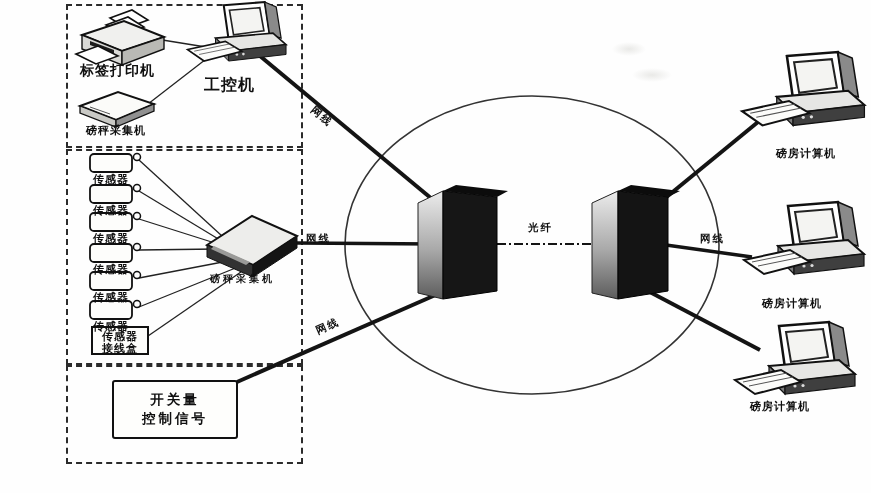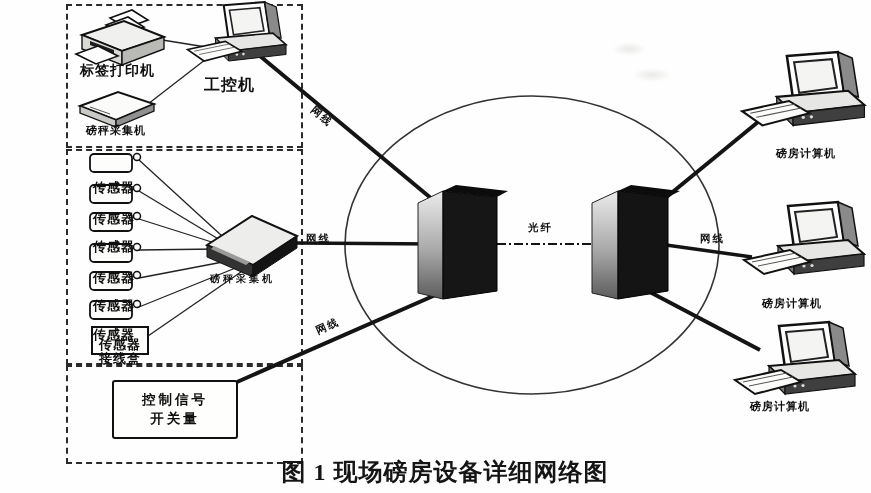--- a/index.html
+++ b/index.html
@@ -3,21 +3,21 @@
 <meta charset="utf-8">
 <style>
   html,body{margin:0;padding:0;background:#ffffff;}
   .canvas{
     position:relative;width:871px;height:493px;background:#fefefe;overflow:hidden;
     font-family:"Liberation Sans",sans-serif;color:#111;
   }
   .dashed-box{position:absolute;border:2px dashed #2b2b2b;z-index:1;background:transparent;}
   svg.layer{position:absolute;left:0;top:0;z-index:2;}
   .lbl{position:absolute;z-index:3;font-weight:bold;color:#101010;white-space:nowrap;line-height:1.1;}
-  .lbl.small{font-size:13px;letter-spacing:1px;margin-top:8px;}
+  .lbl.small{font-size:11px;letter-spacing:1px;}
   .lbl.mid{font-size:11px;letter-spacing:1px;}
   .lbl.cable{font-size:10.5px;letter-spacing:2px;}
   .lbl.center{text-align:center;}
   .caption{
     position:absolute;z-index:3;left:255px;top:456px;width:380px;text-align:center;
     font-family:"Liberation Serif",serif;font-weight:bold;font-size:24px;color:#151515;
     letter-spacing:1px;
   }
   .noise{position:absolute;z-index:0;opacity:.55;background:radial-gradient(closest-side,#d8d8d4,rgba(255,255,255,0));}
 </style>
@@ -150,28 +150,27 @@
   <div class="lbl small" style="left:93px;top:320px;">传感器</div>
 
   <div class="lbl small center" style="left:94px;top:330px;width:52px;">
     <div>传感器</div>
     <div>接线盒</div>
   </div>
 
   <div class="lbl mid" style="left:210px;top:273px;font-size:10px;letter-spacing:3px;">磅秤采集机</div>
 
   <div class="lbl center" style="left:113px;top:390px;width:124px;font-size:13.5px;line-height:19px;letter-spacing:3px;">
+    <div>开关量</div>
     <div>控制信号</div>
-    <div>开关量</div>
   </div>
 
   <div class="lbl cable" style="left:316px;top:104px;transform:rotate(40deg);transform-origin:left top;">网线</div>
   <div class="lbl cable" style="left:306px;top:233px;">网线</div>
   <div class="lbl cable" style="left:314px;top:326px;transform:rotate(-24deg);transform-origin:left top;">网线</div>
   <div class="lbl cable" style="left:700px;top:233px;">网线</div>
   <div class="lbl cable" style="left:528px;top:222px;">光纤</div>
 
   <div class="lbl mid" style="left:776px;top:147px;">磅房计算机</div>
   <div class="lbl mid" style="left:762px;top:297px;">磅房计算机</div>
   <div class="lbl mid" style="left:750px;top:400px;">磅房计算机</div>
 
-  <div class="caption">图 1 现场磅房设备详细网络图</div>
 </div>
 
 </body></html>

